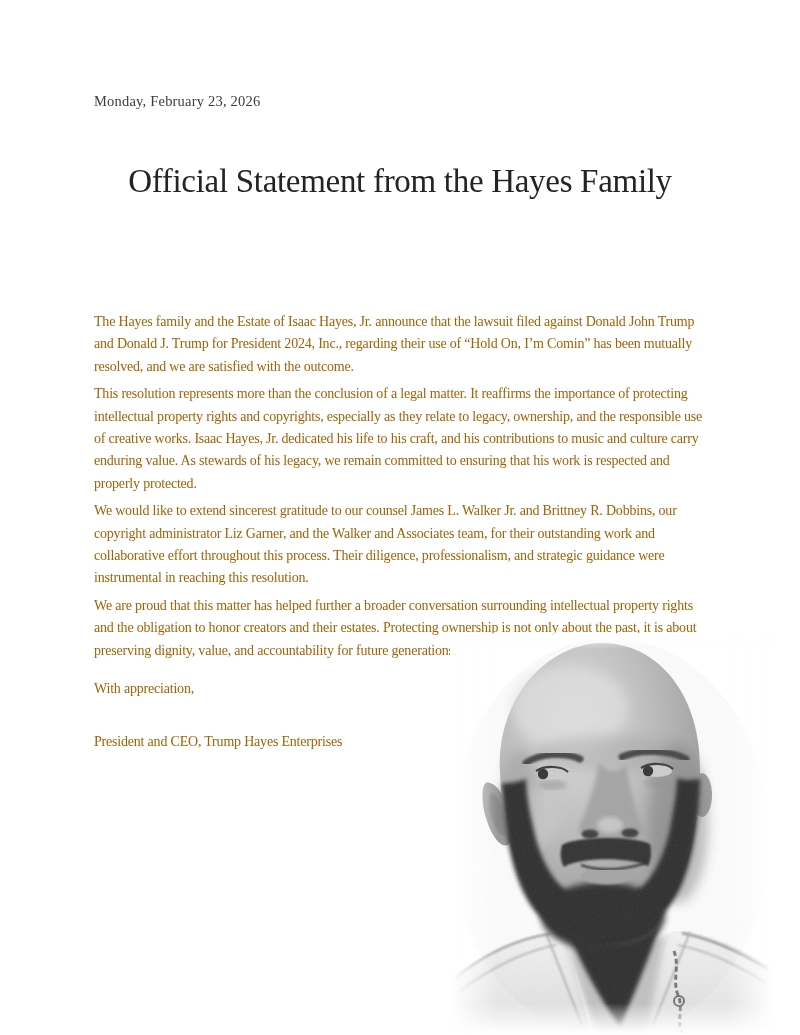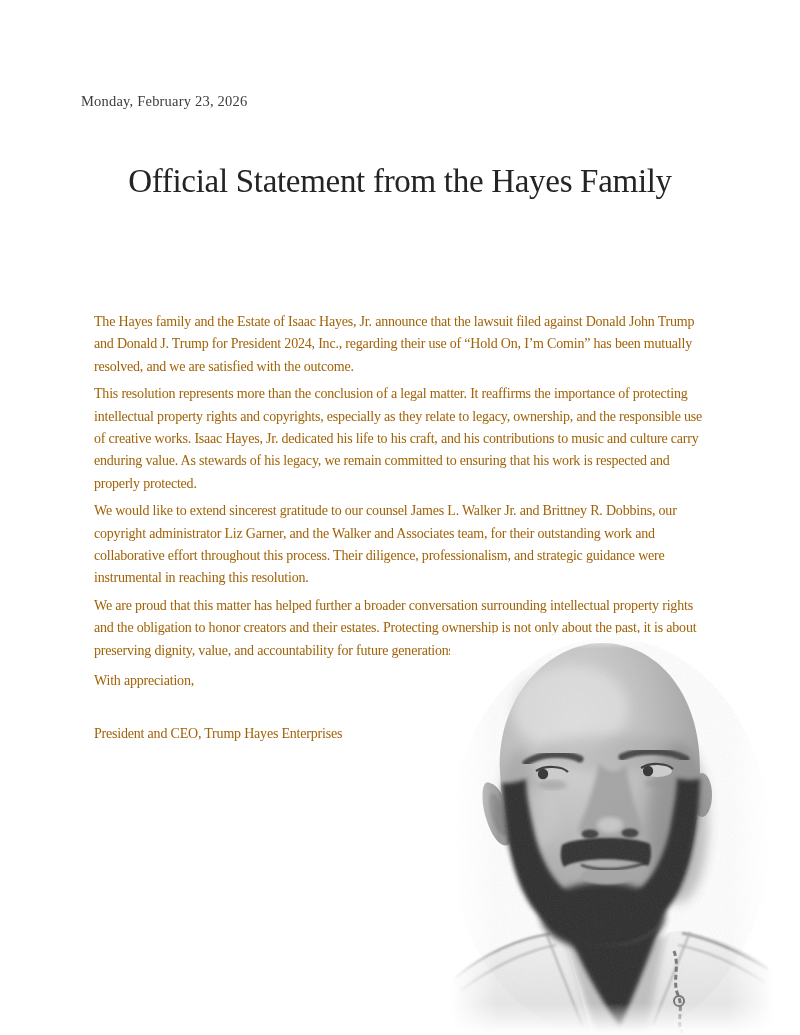--- a/index.html
+++ b/index.html
@@ -10,21 +10,21 @@
   .page {
     position: relative;
     width: 800px;
     height: 1035px;
     background: #ffffff;
     overflow: hidden;
     font-family: "Liberation Serif", serif;
   }
   .date {
     position: absolute;
-    left: 81px;
+    left: 94px;
     top: 93px;
     font-size: 14.5px;
     color: #3c3c3c;
     letter-spacing: 0.2px;
   }
   .title {
     position: absolute;
     left: 0;
     top: 158px;
     width: 100%;
@@ -42,21 +42,21 @@
     left: 94px;
     top: 311px;
     width: 617px;
     font-size: 14px;
     line-height: 22.4px;
     letter-spacing: -0.2px;
     color: #a16207;
     text-align: left;
   }
   .letter-body p { margin: 0 0 5px 0; }
-  .letter-body p.closing { margin: 8px 0 30px 0; }
+  .letter-body p.closing { margin: 16px 0 30px 0; }
   .letter-body p.sig { margin: 0 0 12.5px 0; }
   .portrait {
     position: absolute;
     left: 450px;
     top: 633px;
     width: 325px;
     height: 402px;
   }
   .portrait svg { display: block; }
 </style>

